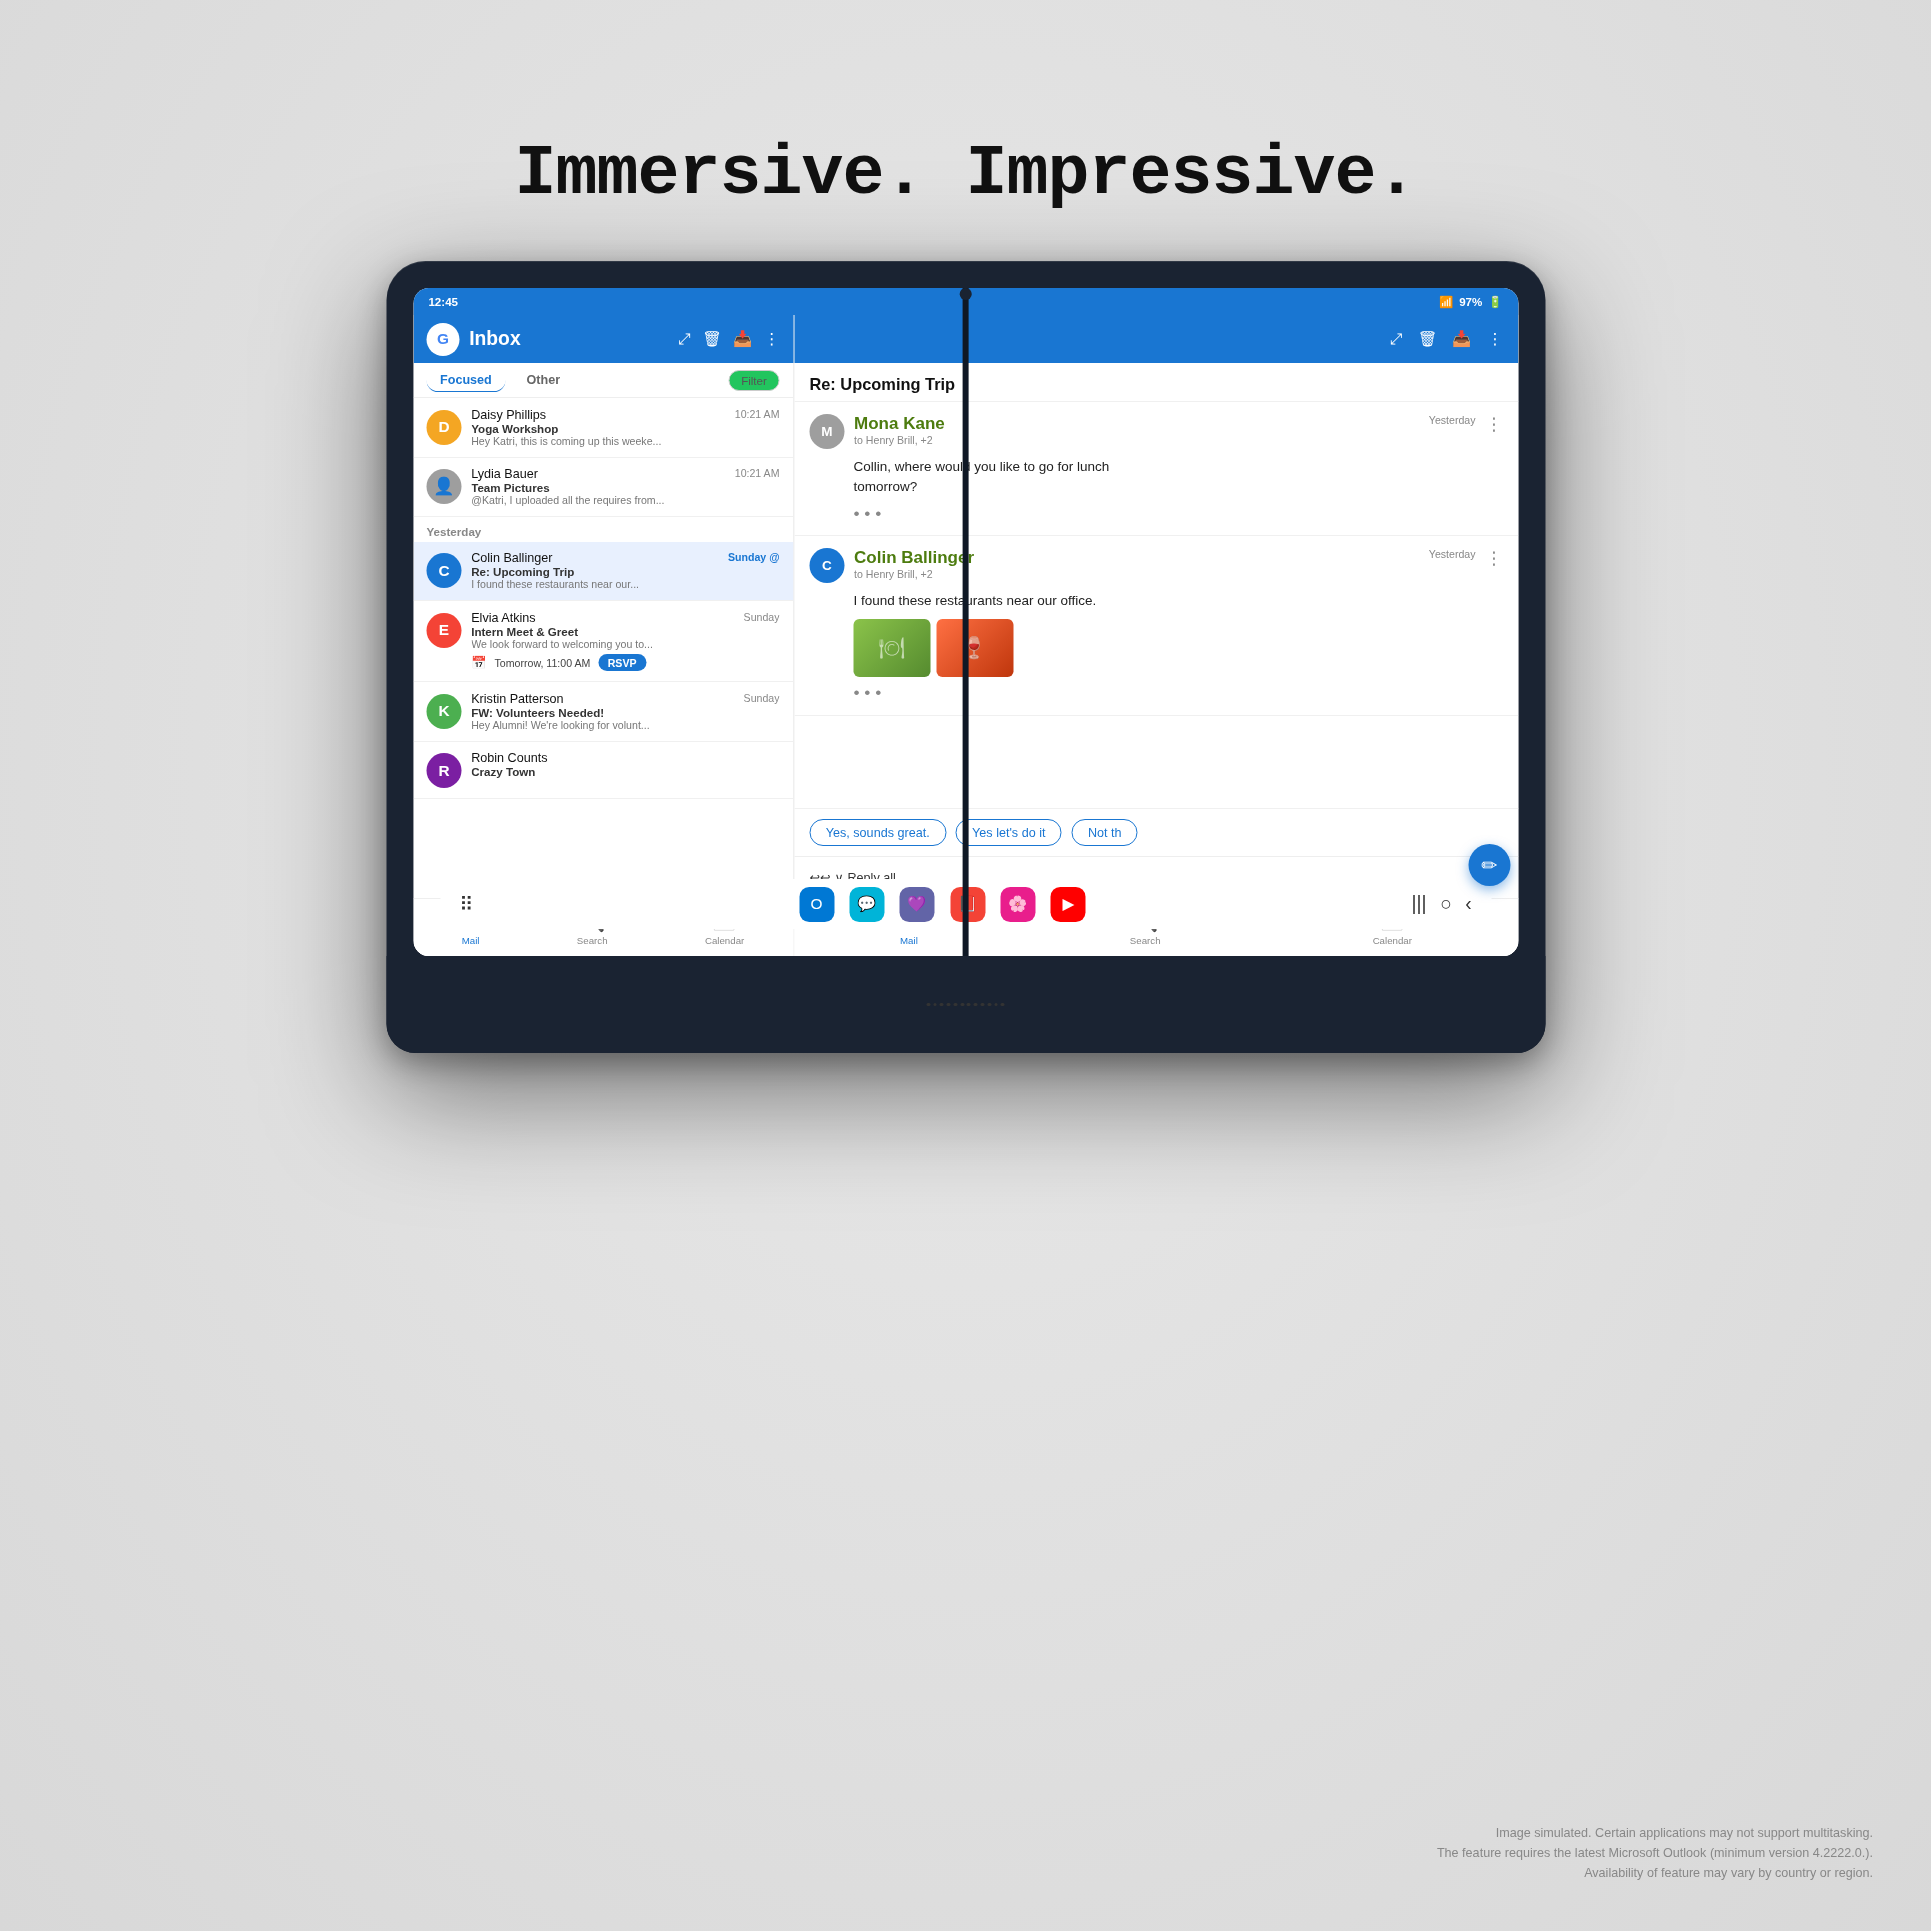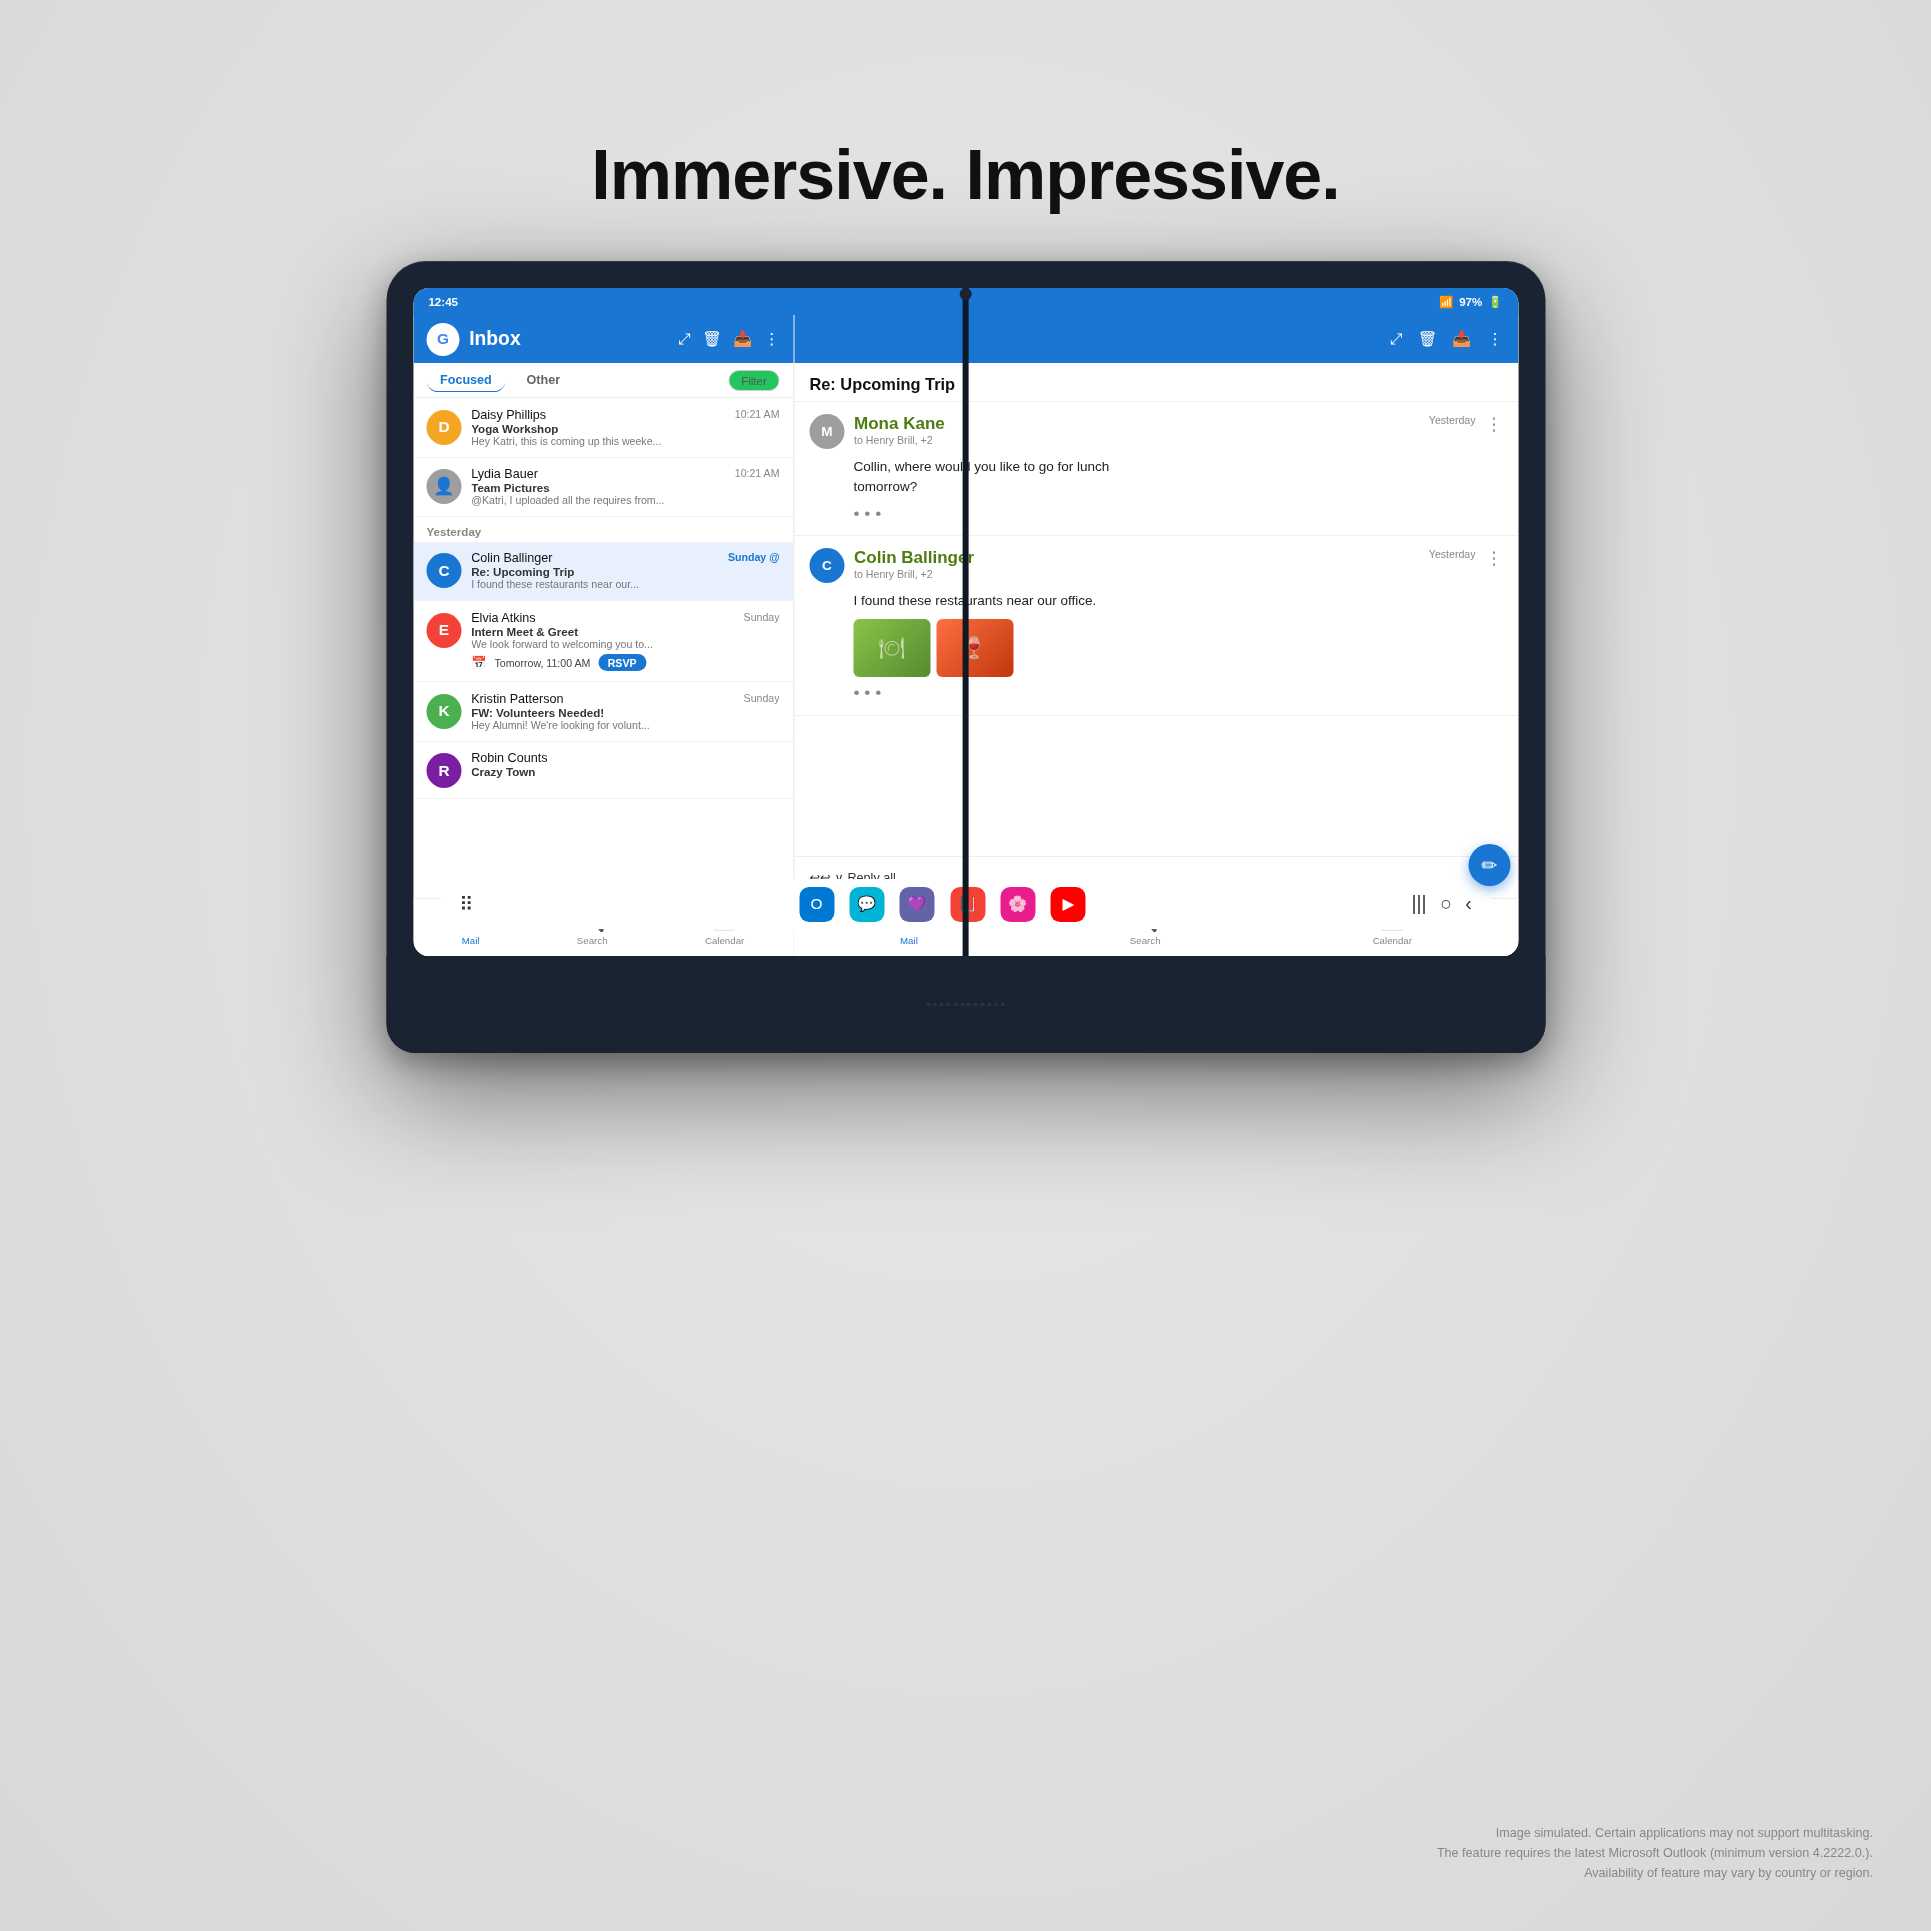--- a/index.html
+++ b/index.html
@@ -23,20 +23,21 @@
     
     .headline {
       position: absolute;
       top: 135px;
       left: 0; right: 0;
       text-align: center;
       font-size: 70px;
       font-weight: 800;
       color: #111;
       letter-spacing: -1px;
+      font-family: Liberation Mono, monospace;
     }
 
     
     .phone-wrap {
       position: absolute;
       top: 261px;
       left: 50%;
       transform: translateX(-50%);
       width: 1159px;
       height: 850px;
@@ -787,20 +788,25 @@
               <div class="image-thumbs">
                 <div class="img-thumb img-thumb-1" style="display:flex;align-items:center;justify-content:center;color:rgba(255,255,255,0.6);font-size:21px;">🍽</div>
                 <div class="img-thumb img-thumb-2" style="display:flex;align-items:center;justify-content:center;color:rgba(255,255,255,0.6);font-size:21px;">🍷</div>
               </div>
 
               <div class="ellipsis-dots">• • •</div>
             </div>
 
           </div>
 
+          <div class="quick-replies">
+            <button class="quick-reply-btn">Yes, sounds great.</button>
+            <button class="quick-reply-btn">Yes let's do it</button>
+            <button class="quick-reply-btn" style="max-width:68px; overflow:hidden;">Not th</button>
+          </div>
 
           <div class="reply-bar">
             <div class="reply-all-btn">
               <span>↩↩</span>
               <span>∨</span>
               <span>Reply all</span>
             </div>
           </div>
 
           <div class="bottom-nav-right">

